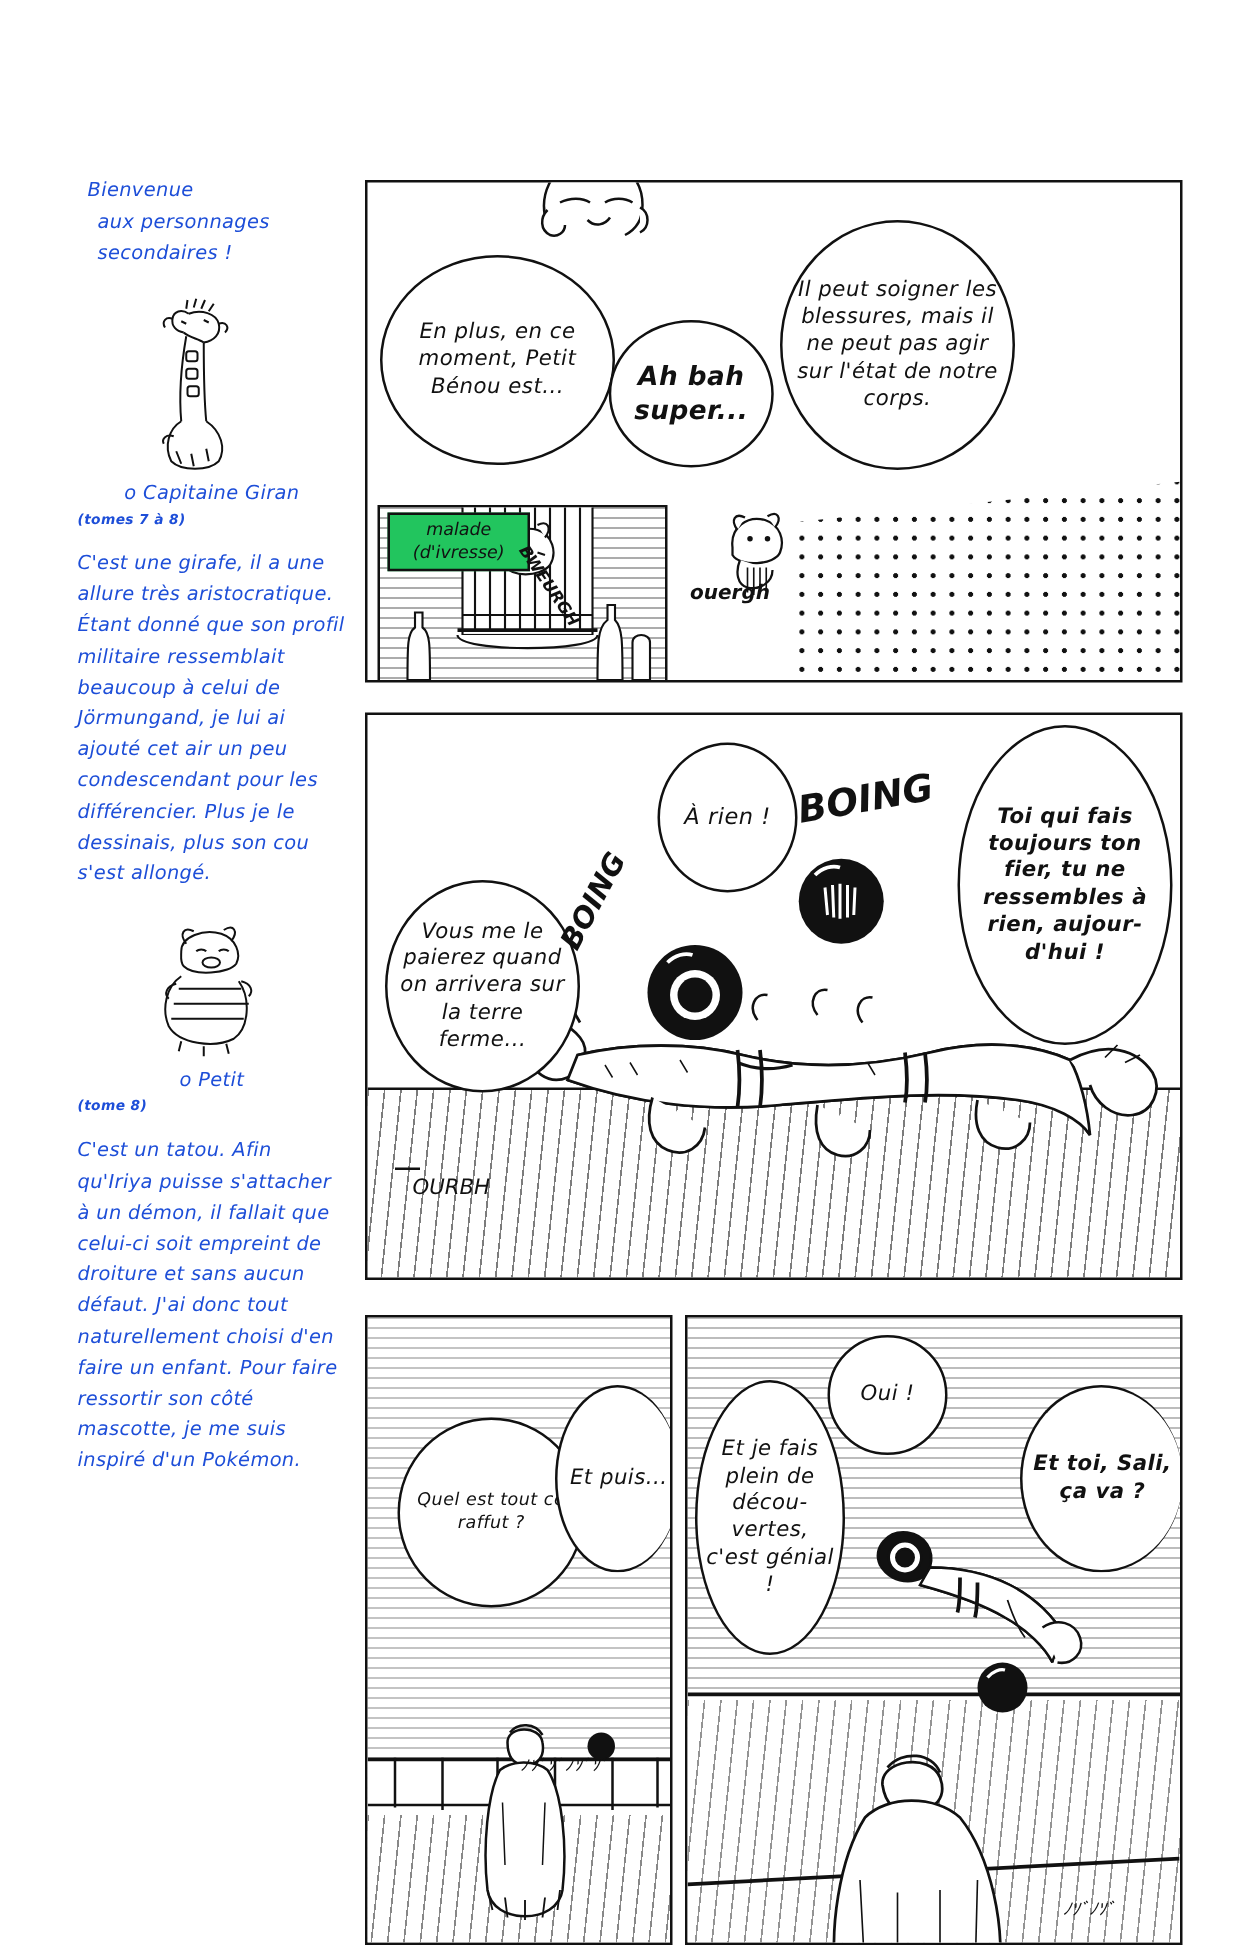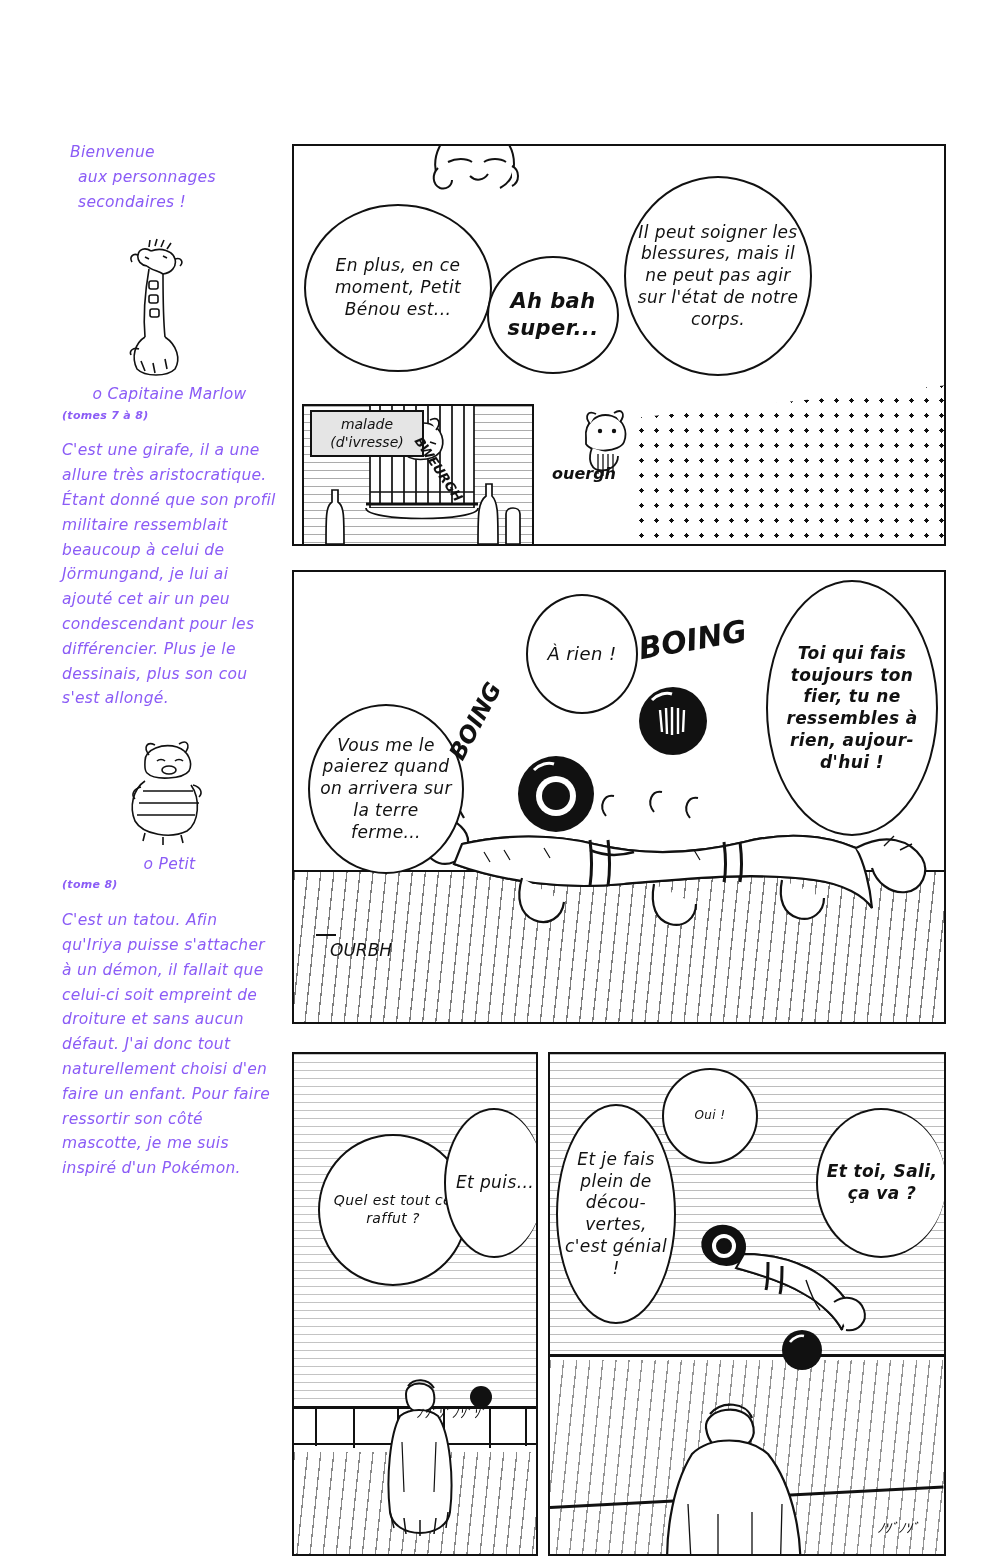--- a/index.html
+++ b/index.html
@@ -23,21 +23,21 @@
   
   .notes {
     position: absolute;
     left: 62px;
     top: 140px;
     width: 215px;
     font-size: 15.5px;
     line-height: 1.62;
     letter-spacing: .3px;
     font-style: italic;
-    color: #8b5cf6;
+    color: #1d4ed8;
   }
   .notes .intro {
     margin-bottom: 22px;
     padding-left: 8px;
   }
   .notes .intro div { white-space: pre; }
   .char-block { margin-bottom: 8px; }
   .char-name {
     text-align: center;
     font-style: italic;
@@ -95,21 +95,21 @@
   .sfx {
     position: absolute;
     font-style: italic;
     font-weight: bold;
     color: #111;
     z-index: 6;
     white-space: nowrap;
   }
   .label-box {
     position: absolute;
-    background: #e5e5e5;
+    background: #22c55e;
     border: 2px solid #111;
     font-style: italic;
     font-size: 14px;
     line-height: 1.25;
     text-align: center;
     padding: 4px 6px;
     z-index: 6;
   }
   .dots {
     position: absolute;
@@ -162,21 +162,21 @@
 
           <rect x="44" y="44" width="9" height="8" rx="2"></rect>
           <rect x="44" y="58" width="9" height="8" rx="2"></rect>
           <rect x="45" y="72" width="9" height="8" rx="2"></rect>
 
           <path d="M40 100 C30 106 26 120 32 132 C40 140 62 140 70 132 C76 122 72 108 60 100"></path>
           <path d="M36 124 L40 134 M48 126 L50 136 M60 122 L62 132"></path>
           <path d="M34 112 C28 110 24 114 26 118"></path>
         </svg>
       </div>
-      <div class="char-name">o  Capitaine Marlow</div>
+      <div class="char-name">o  Capitaine Giran</div>
       <div class="char-tome">(tomes 7 à 8)</div>
       <div class="char-desc">C'est une girafe, il a une allure très aristocratique. Étant donné que son profil militaire ressemblait beaucoup à celui de Jörmungand, je lui ai ajouté cet air un peu condescendant pour les différencier. Plus je le dessinais, plus son cou s'est allongé.</div>
     </div>
 
     <div class="char-block" style="margin-top:26px">
       <div class="doodle" style="height:110px">
         <svg width="130" height="110" viewBox="0 0 130 110" fill="none" stroke="#111" stroke-width="1.6">
 
           <path d="M40 24 C40 12 58 6 72 10 C84 14 88 26 84 34 C78 42 50 44 42 36 C39 33 40 28 40 24 Z"></path>
 
@@ -439,23 +439,23 @@
         <path d="M62 20 C74 6 98 8 104 24"></path>
         <path d="M44 60 C24 92 14 150 22 196 L150 196 C158 148 144 90 120 60 C100 42 62 42 44 60 Z" fill="#fff"></path>
         <path d="M40 110 L44 186 M70 120 L70 192 M104 118 L104 192 M134 110 L132 188" stroke-width="1.3"></path>
         <path d="M22 186 C60 178 116 178 150 188" stroke-width="1.6"></path>
       </svg>
     </div>
 
     <div class="bubble" style="left:6px; top:50px; width:120px; height:220px; font-size:17px;justify-content:flex-end;">
       <span>Et je fais plein de décou-vertes, c'est génial !</span>
     </div>
-    <div class="bubble" style="left:112px; top:14px; width:96px; height:96px; font-size:12px;">
+    <div class="bubble" style="left:112px; top:14px; width:96px; height:96px; font-size:17px;">
       <span>Oui !</span>
     </div>
     <div class="bubble bold" style="left:266px; top:54px; width:130px; height:150px; font-size:17px; border-right:none;align-items:center;">
       <span>Et toi, Sali, ça va ?</span>
     </div>
 
-    <div class="sfx" style="left:300px; top:466px; font-size:14px; font-weight:normal; font-style:italic;margin-left:27px;">ﾉｿﾞﾉｿﾞ</div>
+    <div class="sfx" style="left:300px; top:466px; font-size:14px; font-weight:normal; font-style:italic;">ﾉｿﾞﾉｿﾞ</div>
   </div>
 
 </div>
 
 </body></html>

